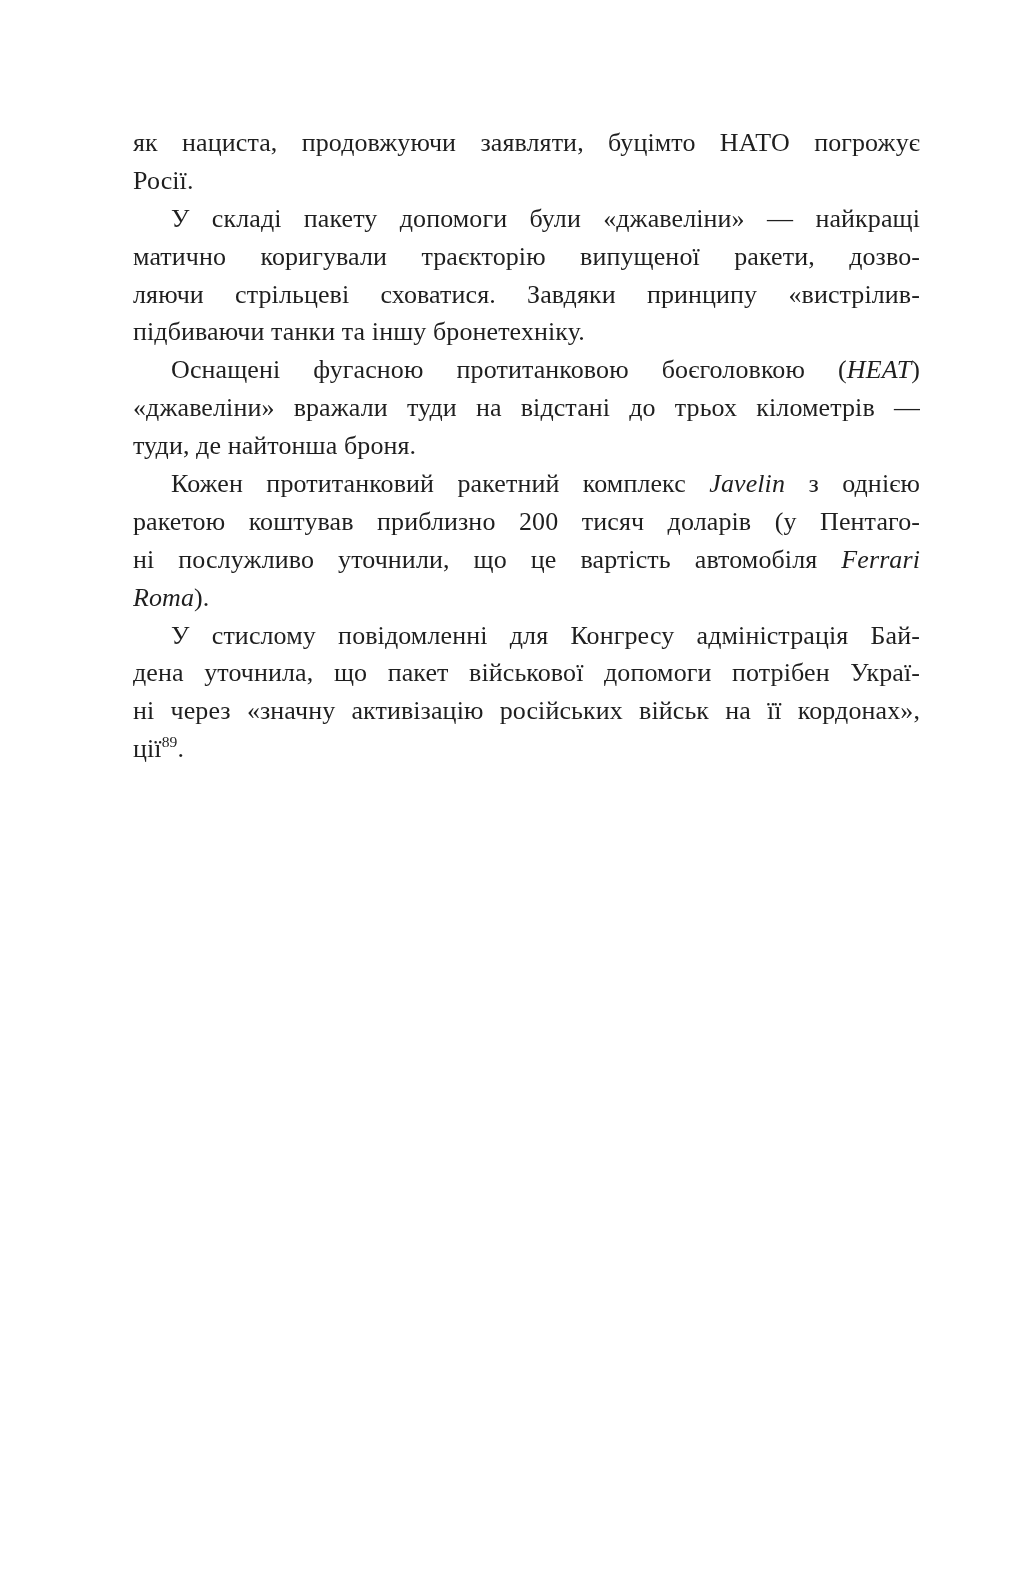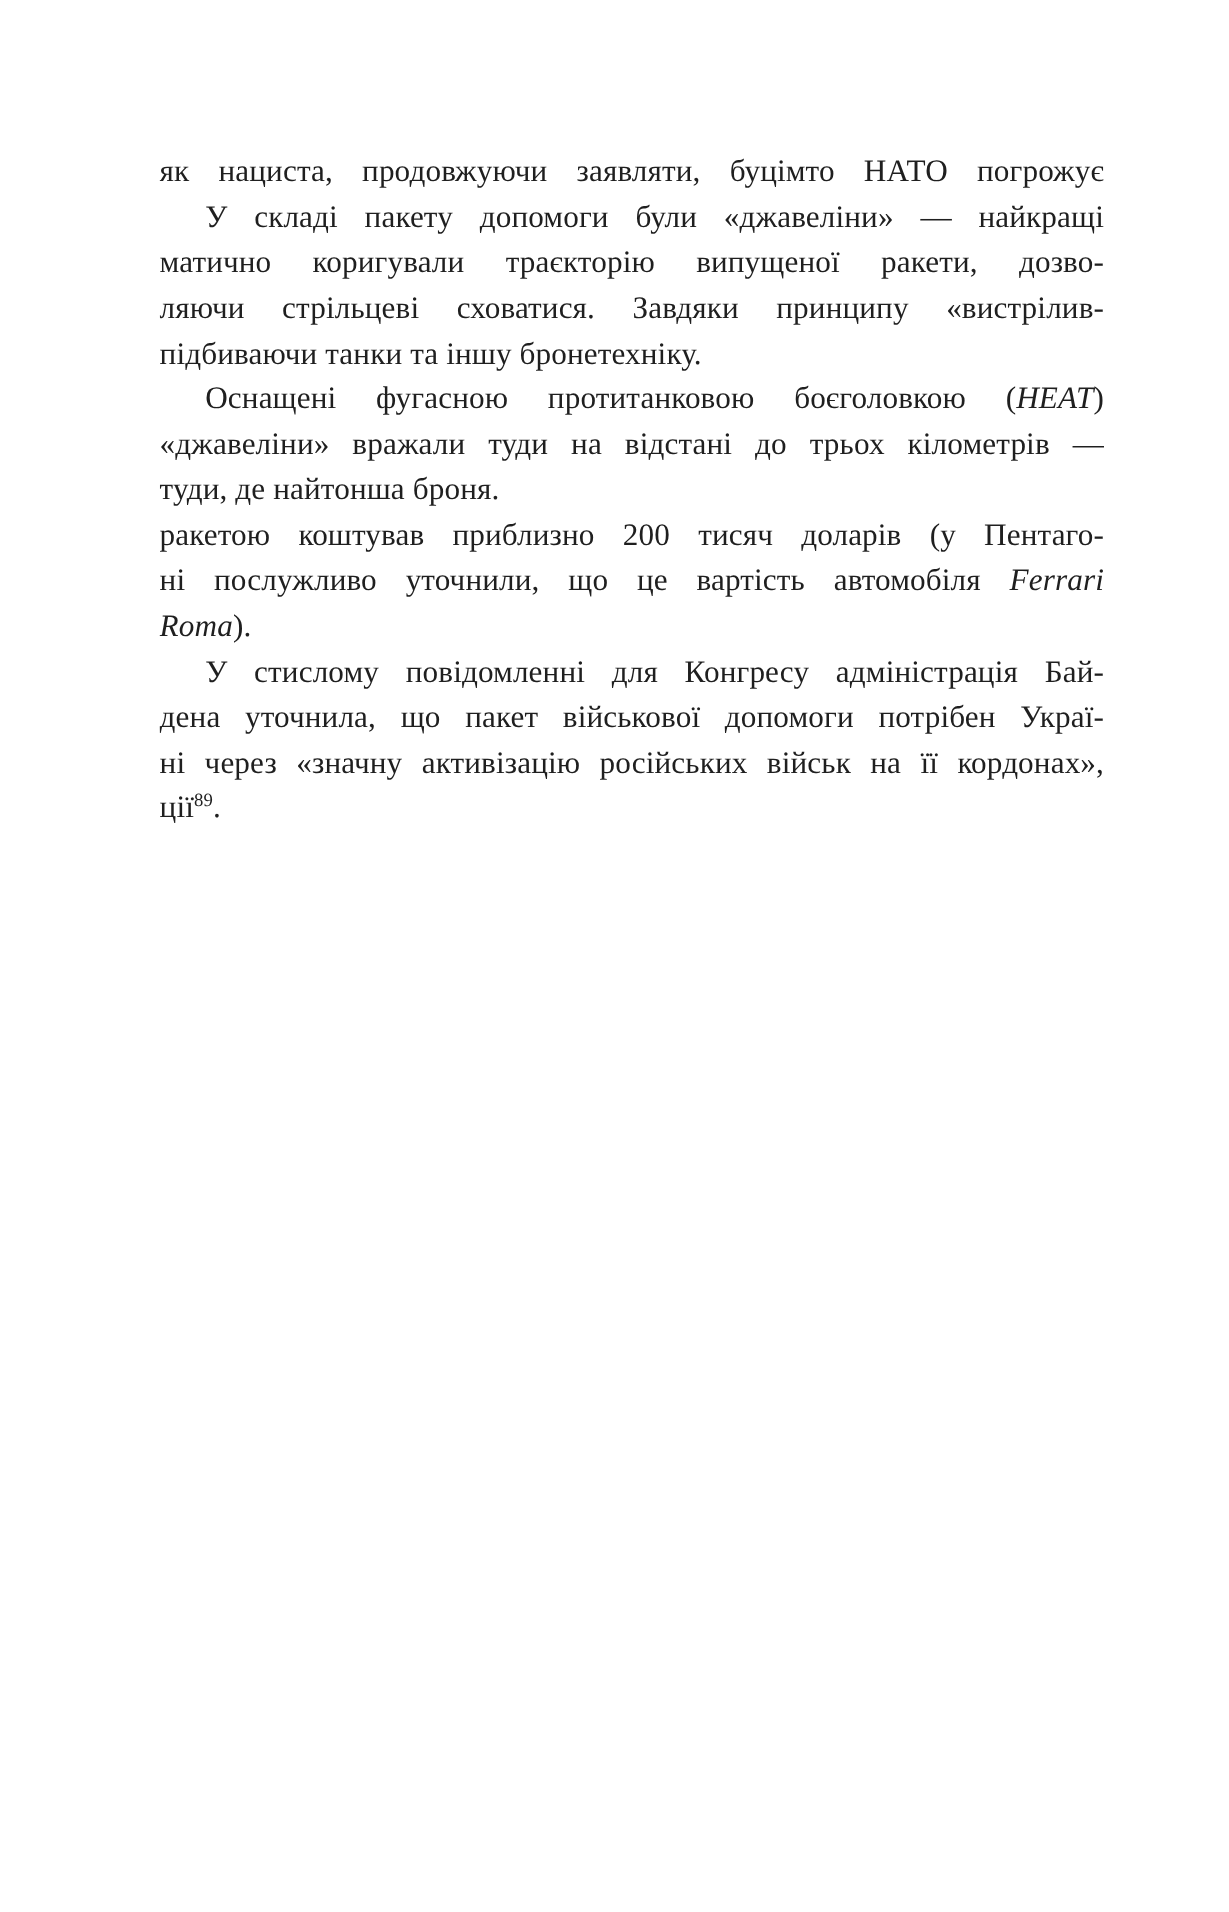--- a/index.html
+++ b/index.html
@@ -51,33 +51,35 @@
     line-height: 0;
   }
 </style>
 </head>
 <body>
 
 <div class="page" style="background: rgb(255, 255, 255);">
   <div class="text-block" style="color: rgb(31, 31, 31);">
       <div class="paragraph">
         <div class="line justify"><span>як нациста, продовжуючи заявляти, буцімто НАТО погрожує</span></div>
+        <div class="line"><span>Росії.</span></div>
       </div>
       <div class="paragraph">
         <div class="line justify indent"><span>У складі пакету допомоги були «джавеліни» — найкращі</span></div>
         <div class="line justify"><span>матично коригували траєкторію випущеної ракети, дозво-</span></div>
         <div class="line justify"><span>ляючи стрільцеві сховатися. Завдяки принципу «вистрілив-</span></div>
         <div class="line"><span>підбиваючи танки та іншу бронетехніку.</span></div>
       </div>
       <div class="paragraph">
         <div class="line justify indent"><span>Оснащені фугасною протитанковою боєголовкою (</span><span class="italic">HEAT</span><span>)</span></div>
         <div class="line justify"><span>«джавеліни» вражали туди на відстані до трьох кілометрів —</span></div>
         <div class="line"><span>туди, де найтонша броня.</span></div>
       </div>
       <div class="paragraph">
+        <div class="line justify indent"><span>Кожен протитанковий ракетний комплекс </span><span class="italic">Javelin</span><span> з однією</span></div>
         <div class="line justify"><span>ракетою коштував приблизно 200 тисяч доларів (у Пентаго-</span></div>
         <div class="line justify"><span>ні послужливо уточнили, що це вартість автомобіля </span><span class="italic">Ferrari</span></div>
         <div class="line"><span class="italic">Roma</span><span>).</span></div>
       </div>
       <div class="paragraph">
         <div class="line justify indent"><span>У стислому повідомленні для Конгресу адміністрація Бай-</span></div>
         <div class="line justify"><span>дена уточнила, що пакет військової допомоги потрібен Украї-</span></div>
         <div class="line justify"><span>ні через «значну активізацію російських військ на її кордонах»,</span></div>
         <div class="line"><span>ції</span><span class="sup">89</span><span>.</span></div>
       </div>

